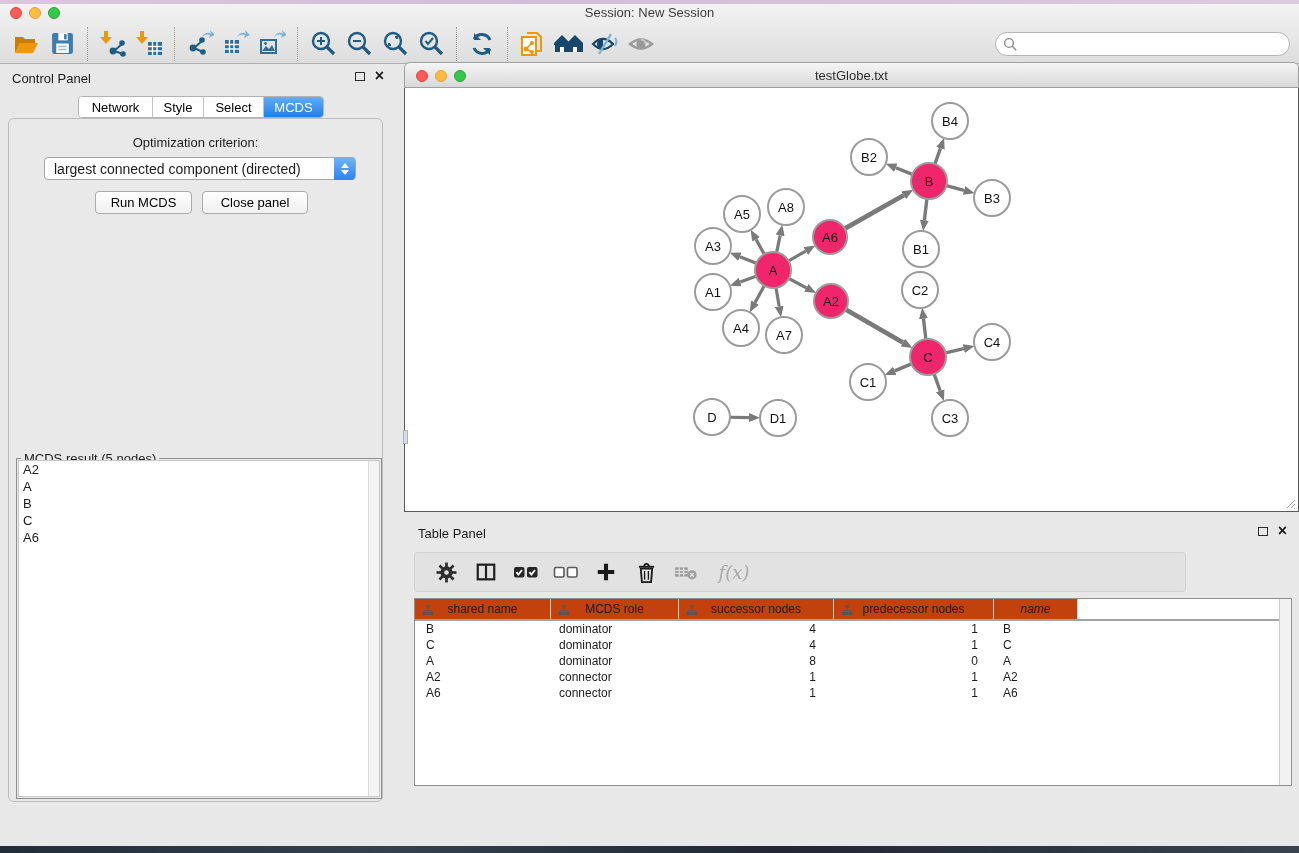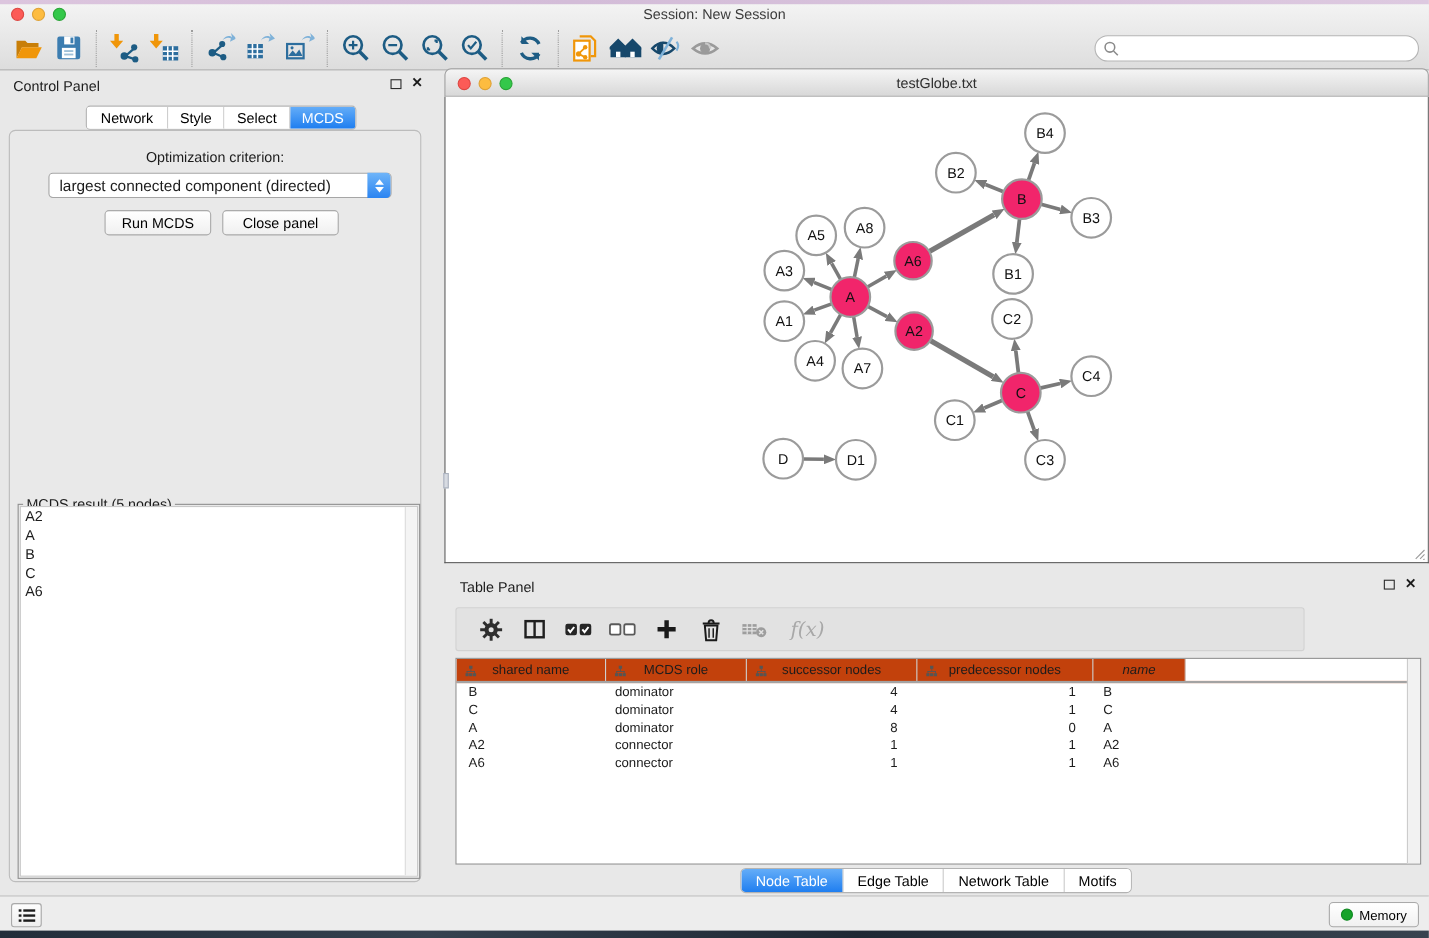--- a/index.html
+++ b/index.html
@@ -625,41 +625,17 @@
             <div class="tcell c1">connector</div>
             <div class="tcell c2">1</div>
             <div class="tcell c3">1</div>
             <div class="tcell c4">A6</div>
             <div></div>
           </div>
         </div>
       <div class="table-scroll"></div>
     </div>
 
-    <div class="tp-tabs">
-      <button class="tp-tab active">Node Table</button>
-      <button class="tp-tab">Edge Table</button>
-      <button class="tp-tab">Network Table</button>
-      <button class="tp-tab">Motifs</button>
-    </div>
   </div>
 
-  <div class="statusbar">
-    <button class="list-btn">
-      <svg width="17" height="15" viewBox="0 0 20 18">
-        <g fill="#1c1c1c">
-          <rect x="1" y="2" width="3" height="2.6"></rect>
-            <rect x="6" y="2" width="13" height="2.6"></rect>
-          <rect x="1" y="7.5" width="3" height="2.6"></rect>
-            <rect x="6" y="7.5" width="13" height="2.6"></rect>
-          <rect x="1" y="13" width="3" height="2.6"></rect>
-            <rect x="6" y="13" width="13" height="2.6"></rect>
-        </g>
-      </svg>
-    </button>
-    <button class="memory-btn">
-      <span class="mem-dot"></span>
-      <span>Memory</span>
-    </button>
-  </div>
   <div class="wall-bottom"></div>
 
 </div>
 
 </body></html>

